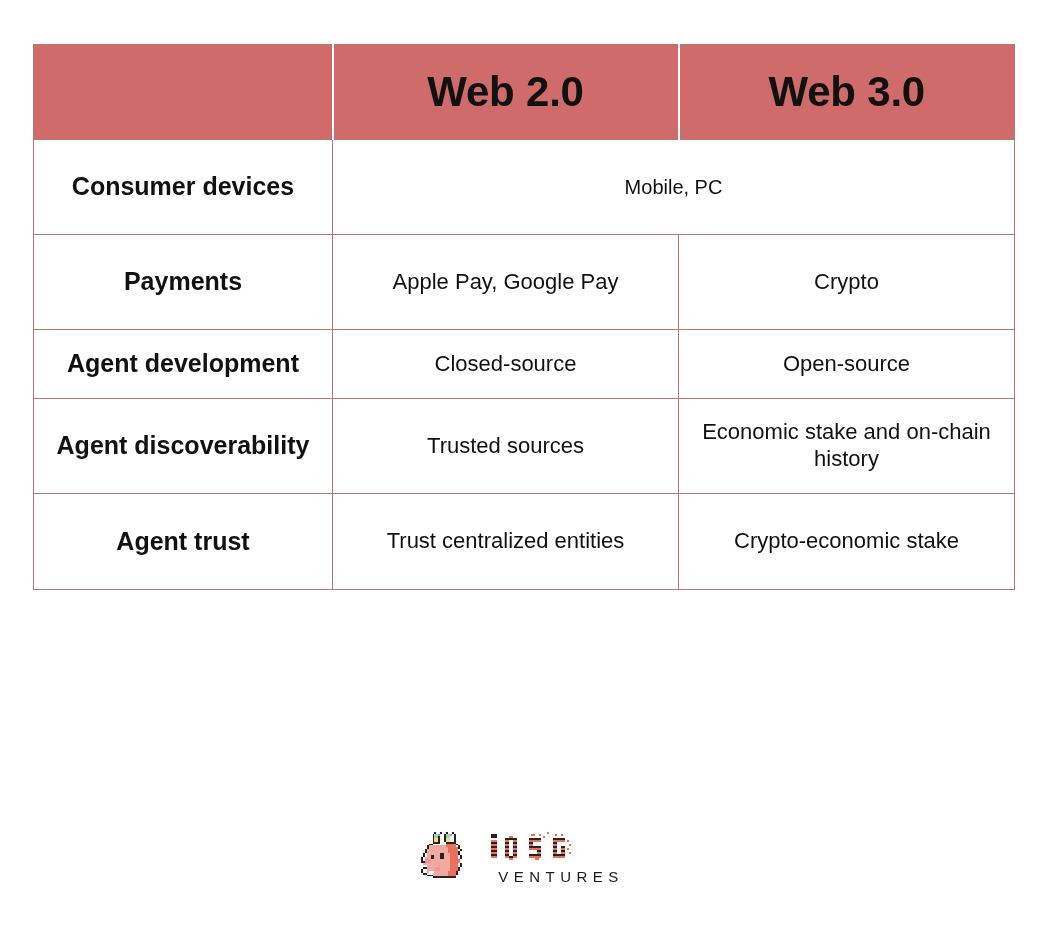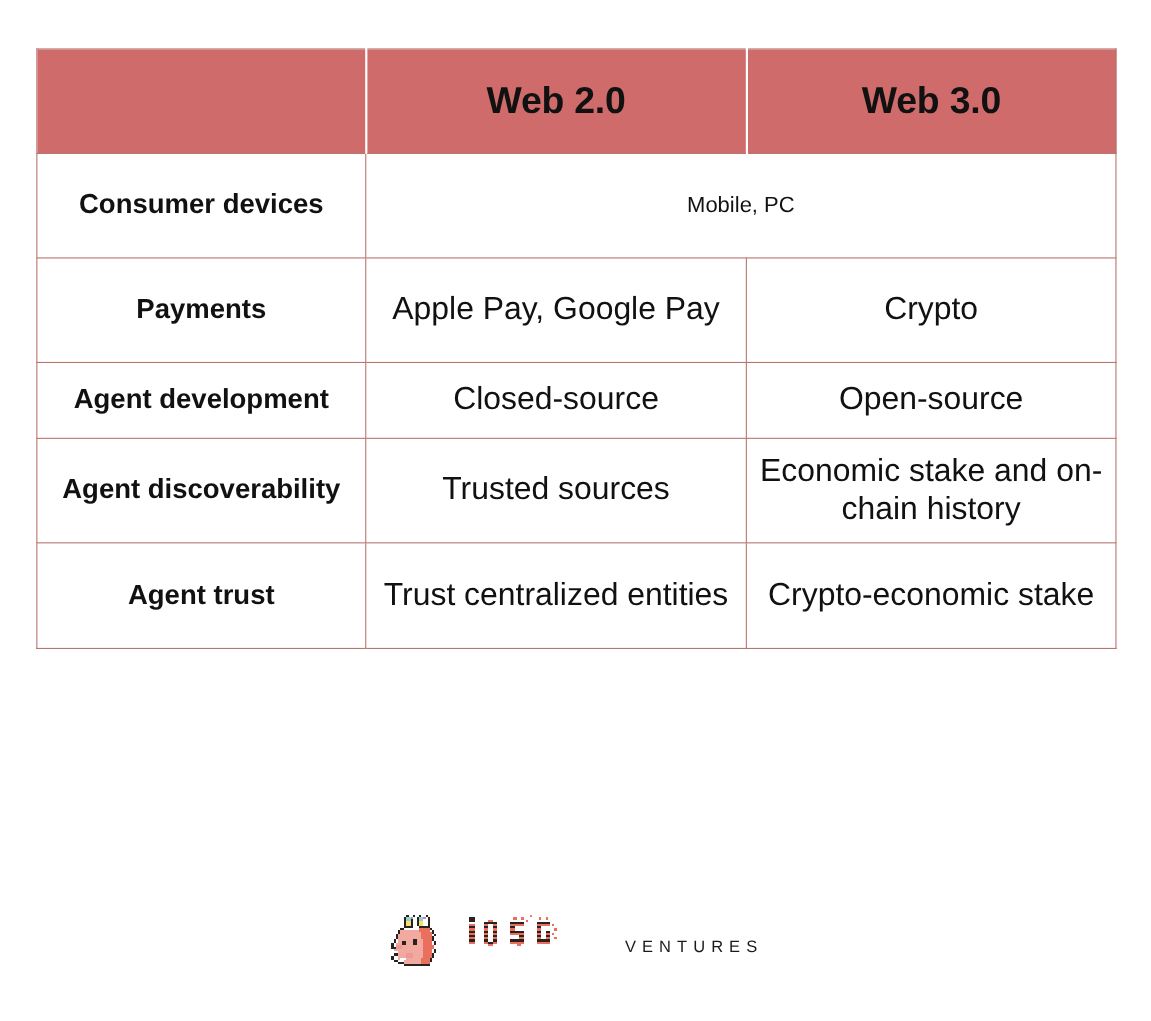--- a/index.html
+++ b/index.html
@@ -45,36 +45,36 @@
     padding: 4px 8px;
     box-sizing: border-box;
   }
 
   
   thead th {
     background: #cf6b6b;
     border-color: #cf6b6b;
     color: #ffffff;
     font-weight: bold;
-    font-size: 34px;
+    font-size: 42px;
     letter-spacing: -0.2px;
     height: 95px;
     padding: 0;
   }
   thead th.blank {
     background: #cf6b6b;
     border-right: 2px solid #ffffff;
   }
   thead th.h2 {
     border-right: 2px solid #ffffff;
   }
 
   
   tbody td {
-    font-size: 29px;
+    font-size: 22px;
     font-weight: normal;
     line-height: 1.22;
   }
   tbody td.label {
     font-weight: bold;
     font-size: 25px;
     line-height: 1.18;
   }
 
   tr.r-consumer td { height: 95px; }
@@ -98,22 +98,22 @@
     justify-content: center;
     gap: 10px;
   }
   .logo-mark {
     width: 62px;
     height: 62px;
     display: block;
   }
   .logo-type {
     display: flex;
-    flex-direction: row;
-    align-items: flex-end;
+    flex-direction: column;
+    align-items: center;
     padding-top: 4px;
   }
   .logo-word {
     display: block;
   }
   .logo-sub {
     font-family: "Liberation Sans", sans-serif;
     font-size: 15px;
     letter-spacing: 5.5px;
     color: #1a1a1a;

